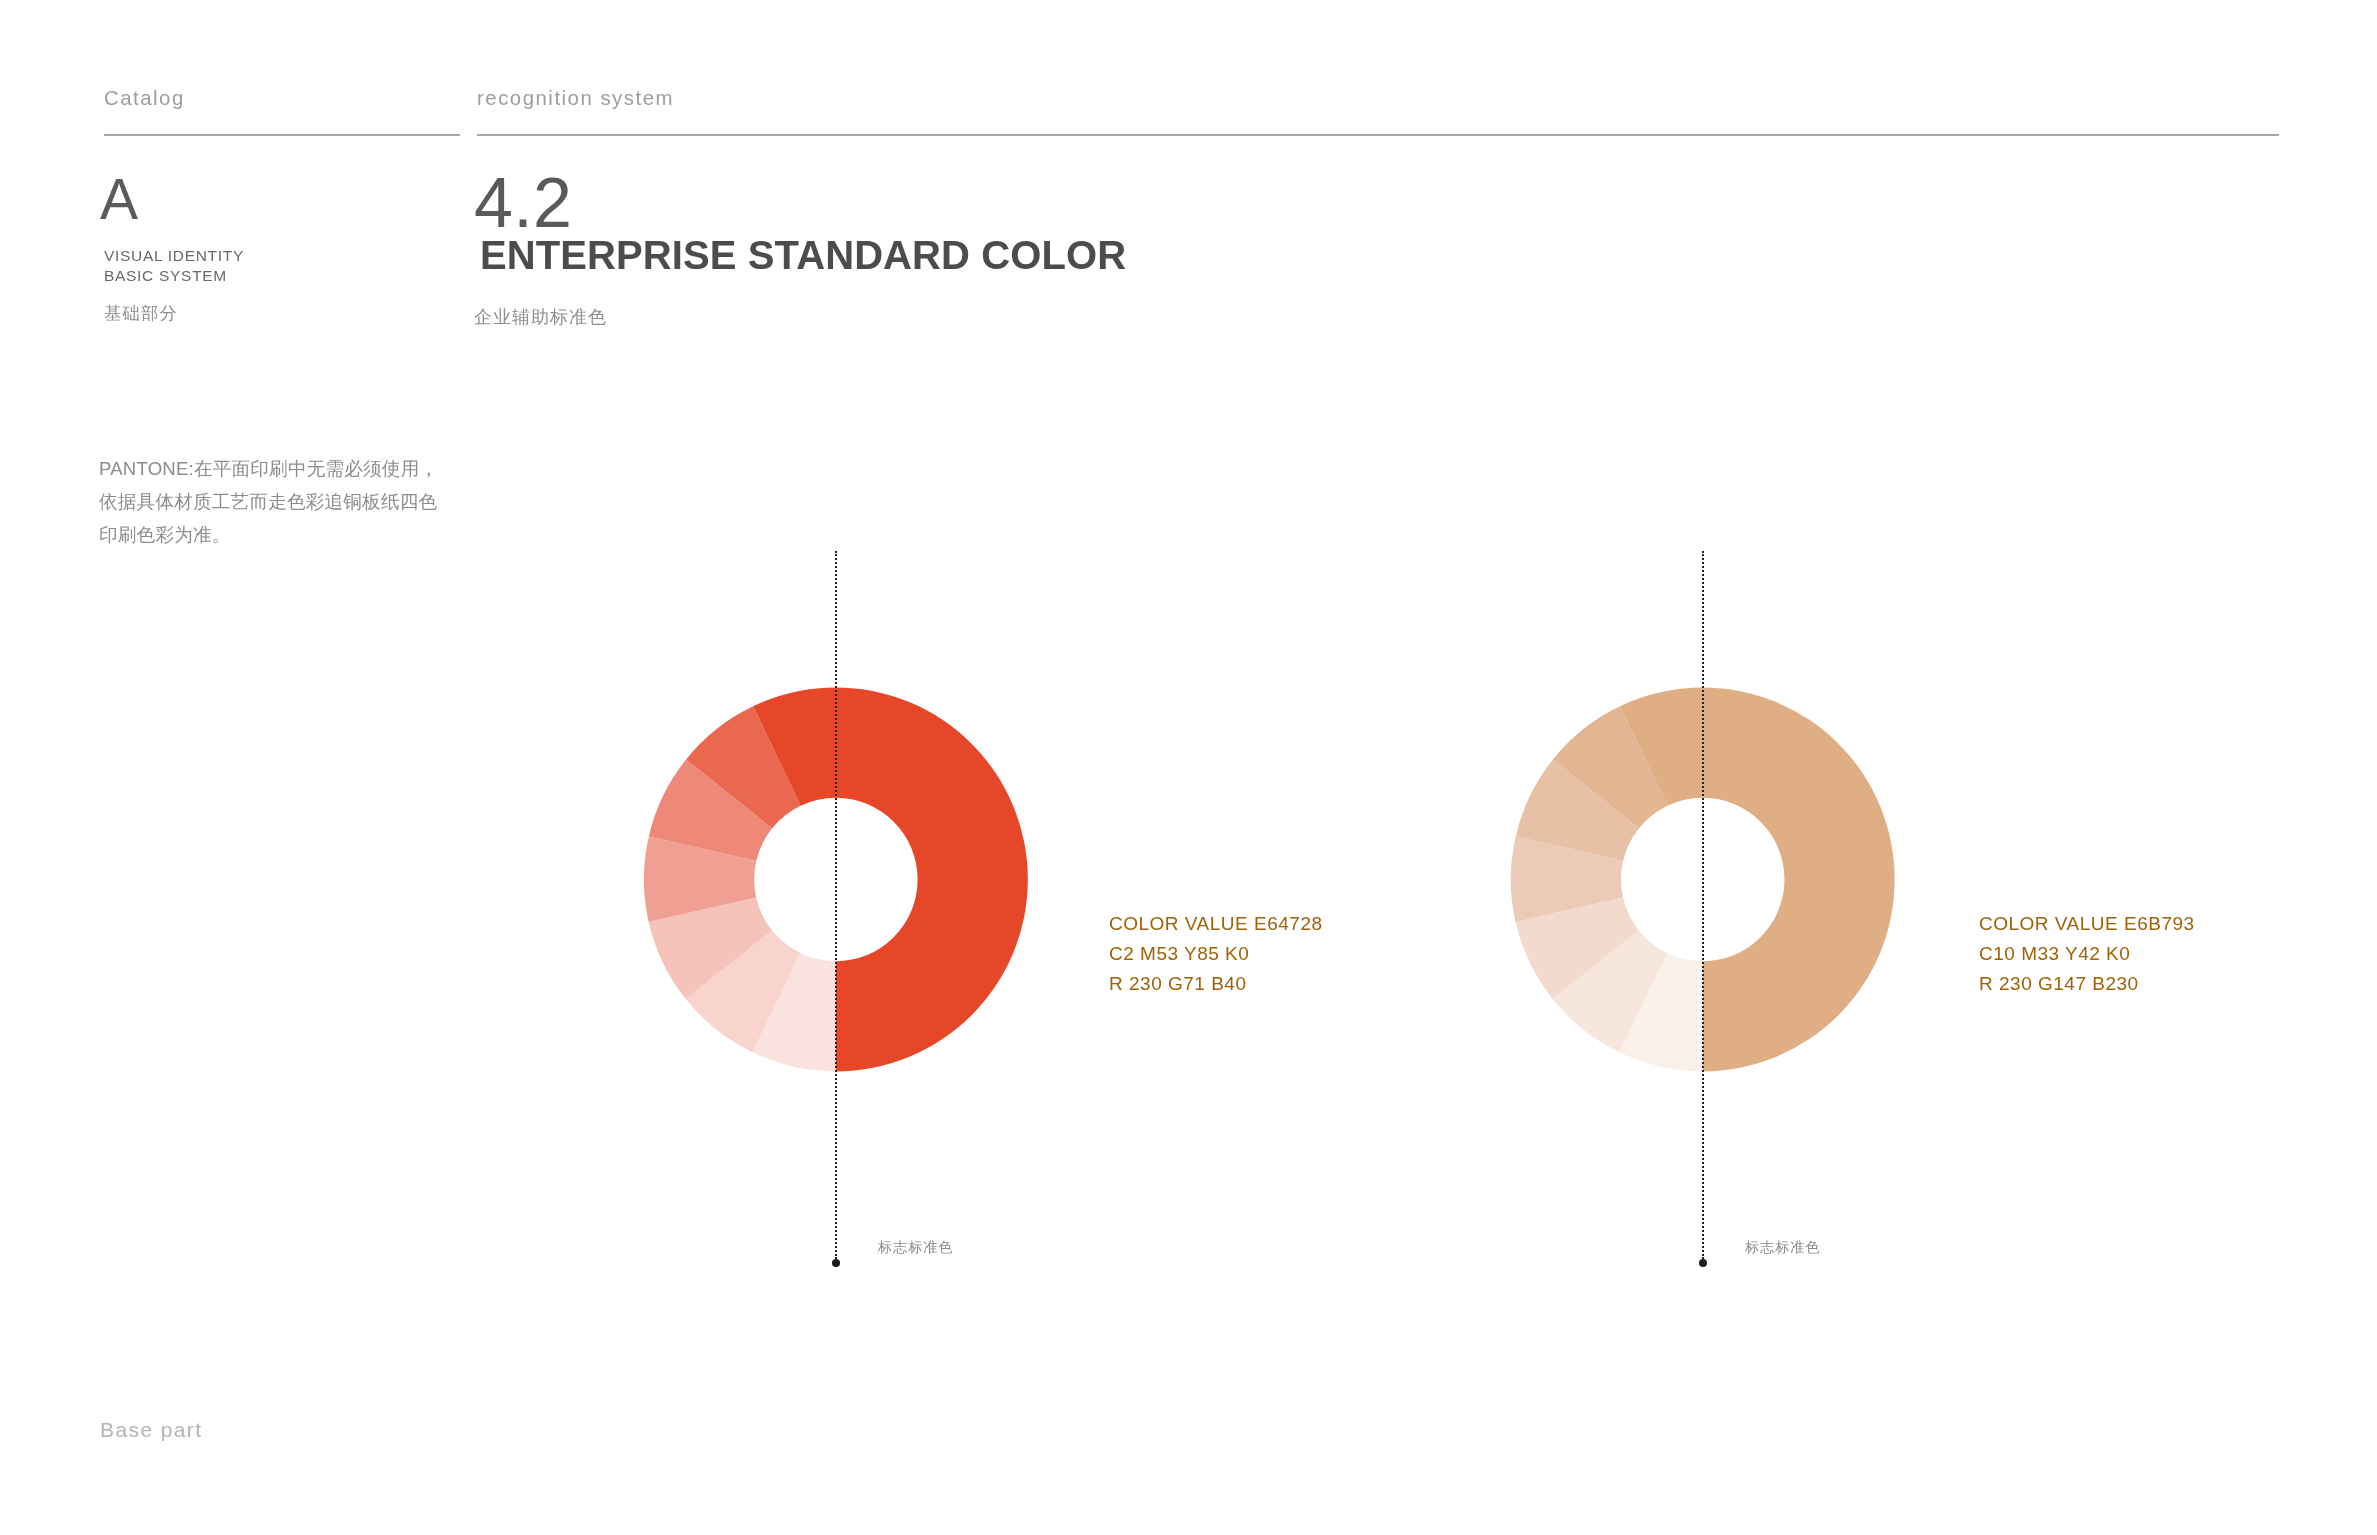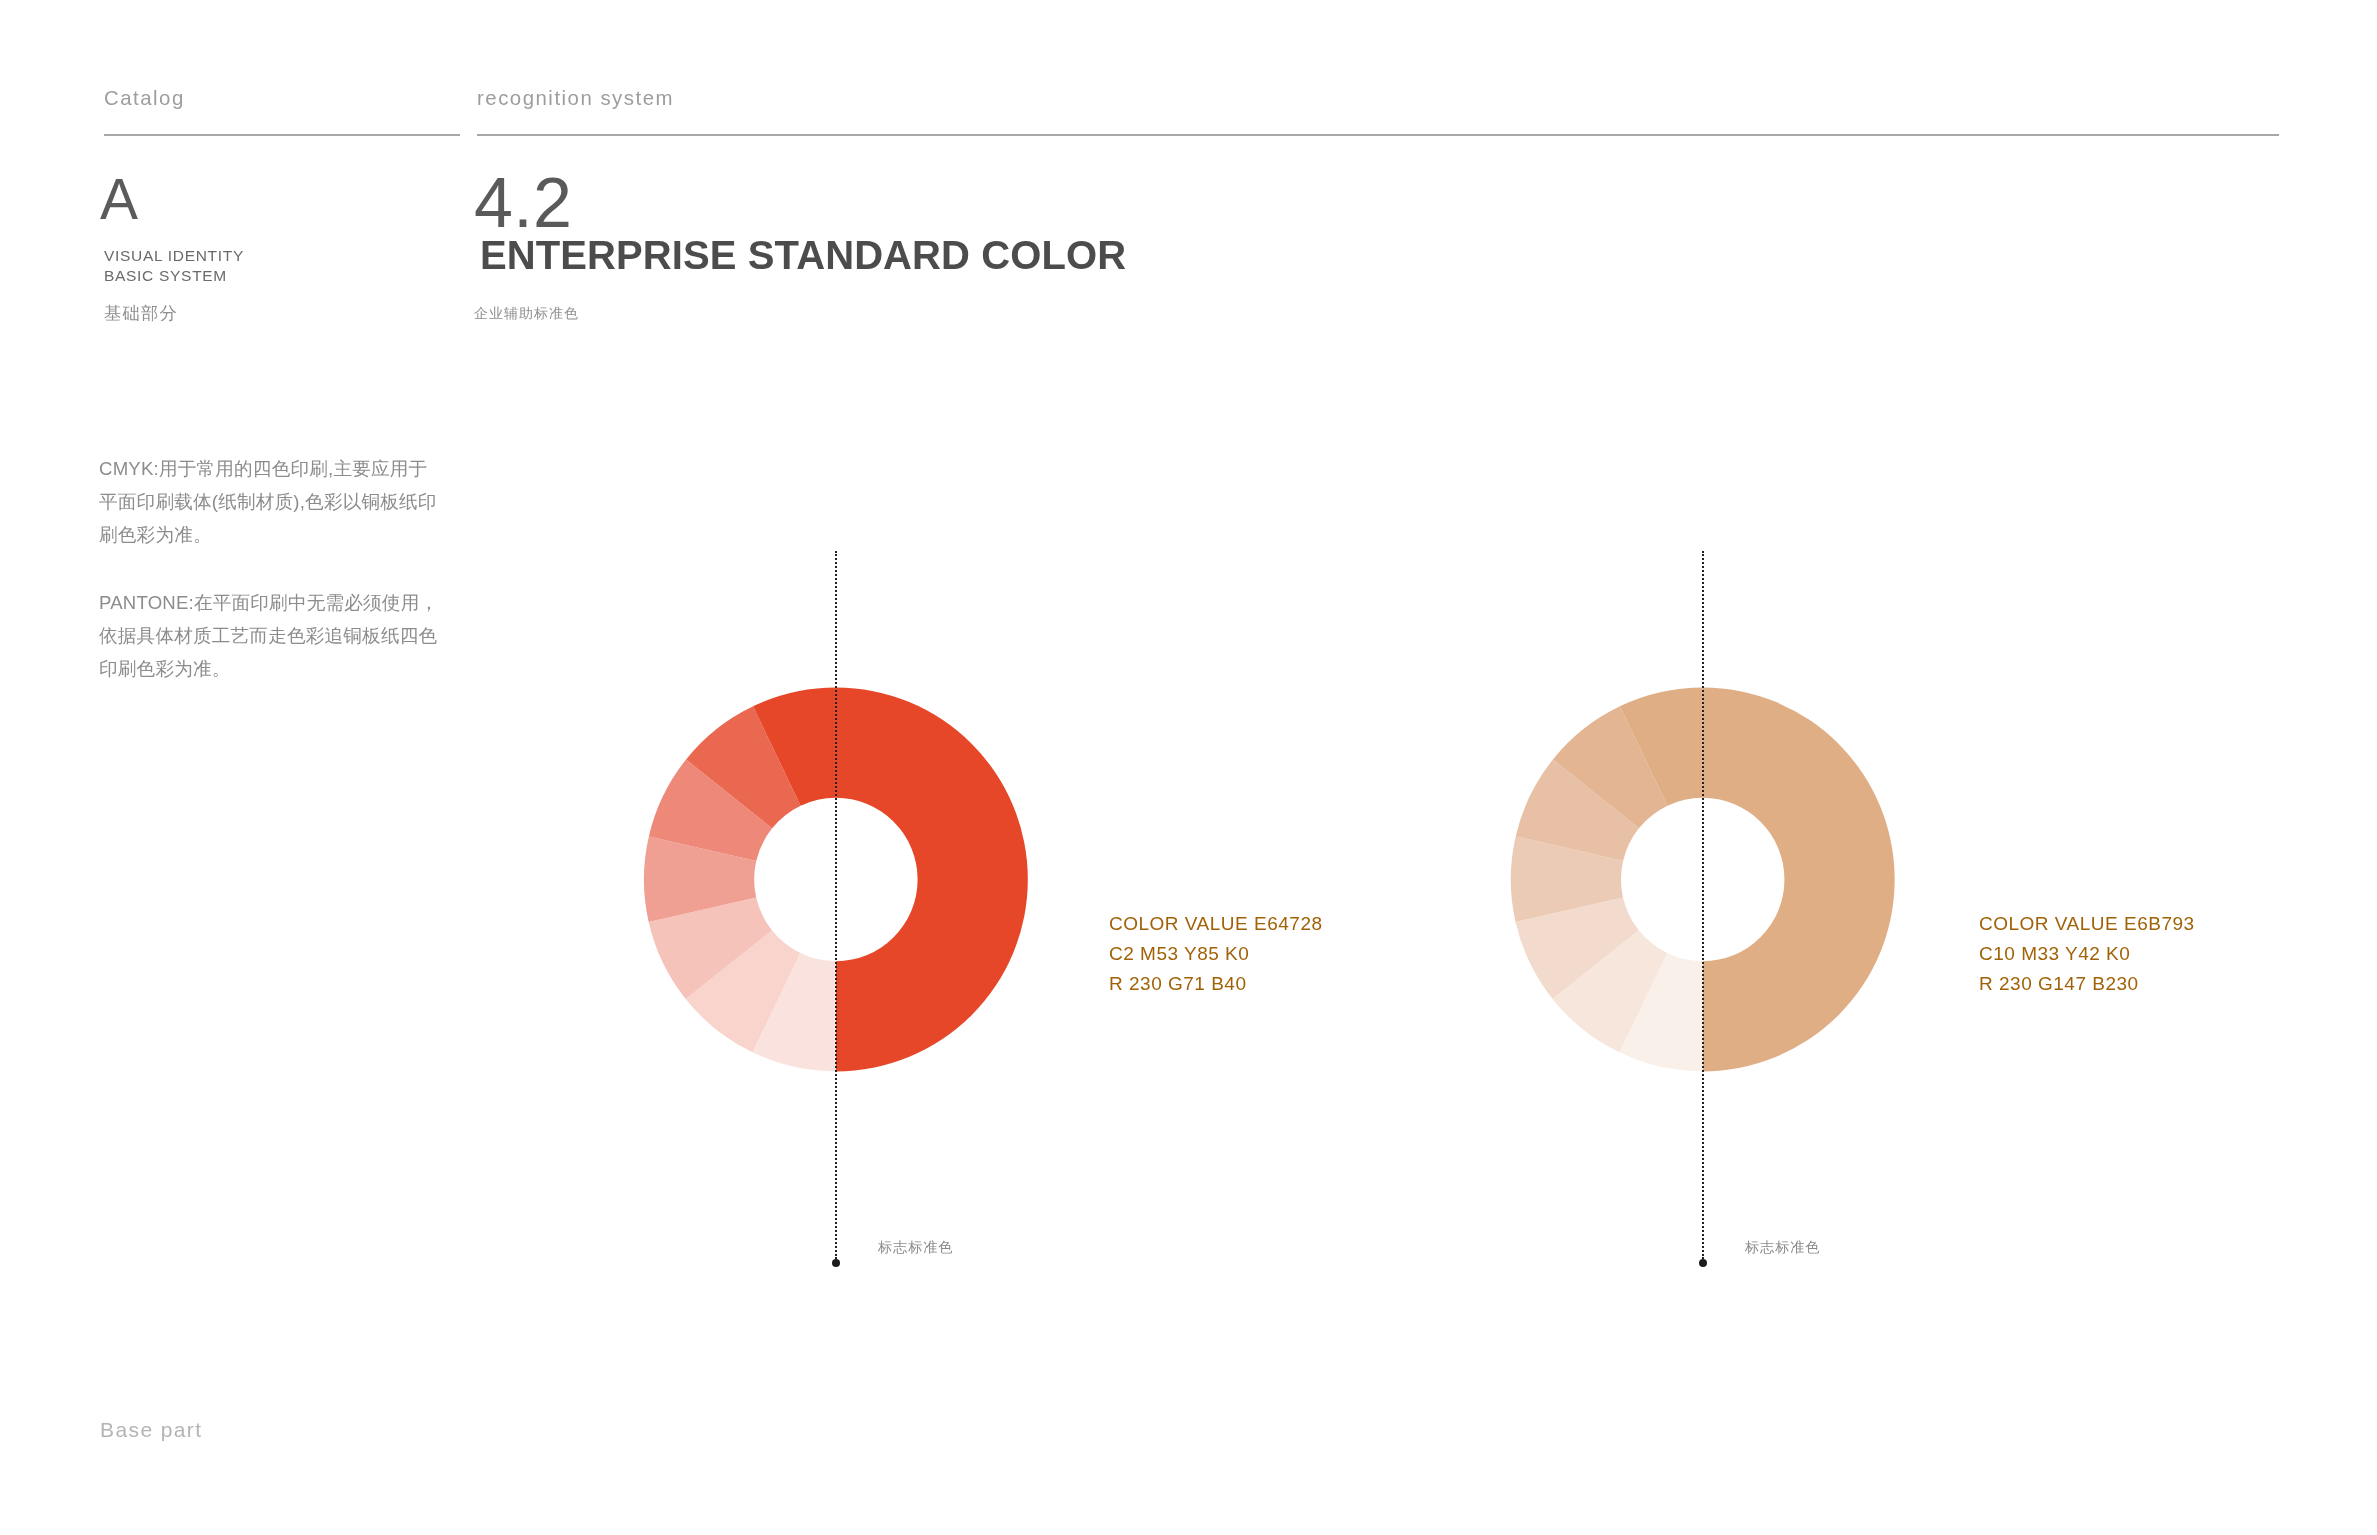--- a/index.html
+++ b/index.html
@@ -115,21 +115,21 @@
     font-weight: 700;
     color: #4c4c4c;
     line-height: 1;
     letter-spacing: 0.1px;
     white-space: nowrap;
   }
   #title-cn {
     position: absolute;
     left: 474px;
     top: 305px;
-    font-size: 14px;
+    font-size: 18px;
     color: #8f8f8f;
     letter-spacing: 1px;
   }
 
   
   .figure {
     position: absolute;
     top: 0;
     left: 0;
   }
@@ -179,21 +179,20 @@
 <div id="sidebar-letter">A</div>
 
 <div id="sidebar-sub">
   <div>VISUAL IDENTITY</div>
   <div>BASIC SYSTEM</div>
 </div>
 
 <div id="sidebar-cn">基础部分</div>
 
 <div id="body-copy">
-  <p>CMYK:用于常用的四色印刷,主要应用于平面印刷载体(纸制材质),色彩以铜板纸印刷色彩为准。</p>
   <p>PANTONE:在平面印刷中无需必须使用，依据具体材质工艺而走色彩追铜板纸四色印刷色彩为准。</p>
 </div>
 
 <div id="footer-basepart">Base part</div>
 
 <div id="title-number">4.2</div>
 <div id="title-main">ENTERPRISE STANDARD COLOR</div>
 <div id="title-cn">企业辅助标准色</div>
 
 <div id="figures">

